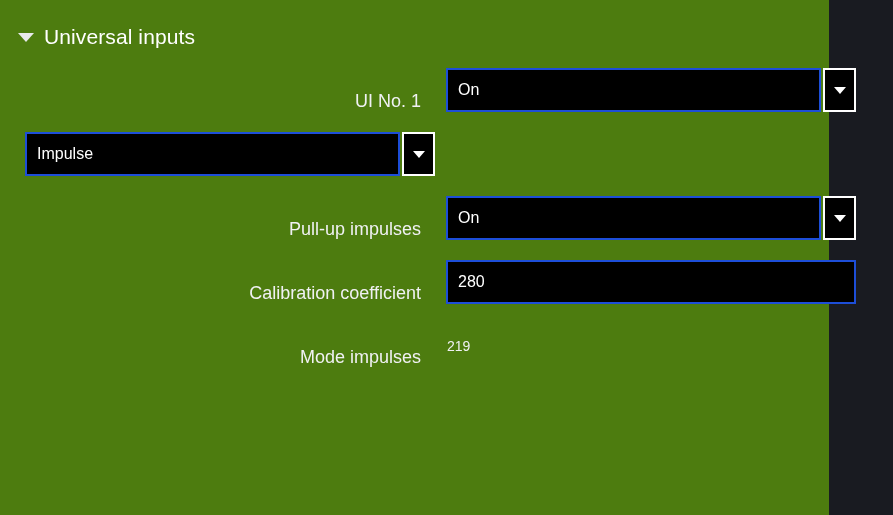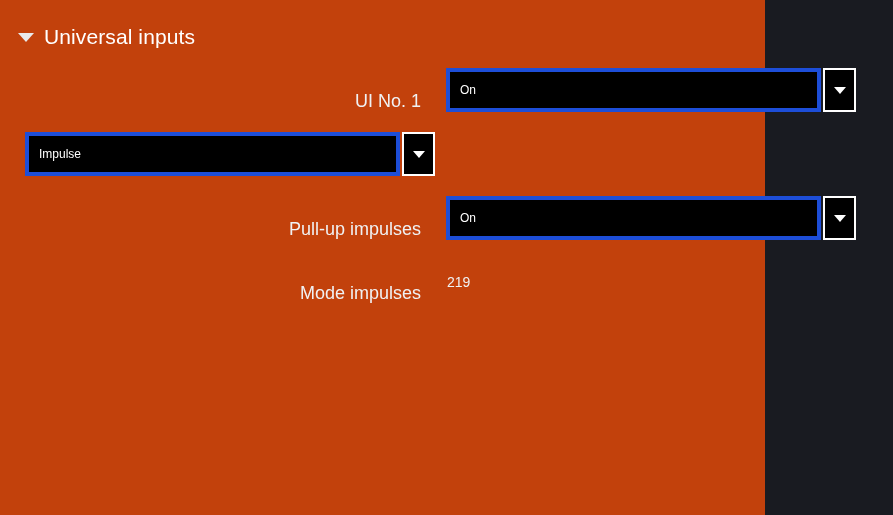--- a/index.html
+++ b/index.html
@@ -11,23 +11,23 @@
     width: 893px;
     height: 515px;
     background: #191b21;
     font-family: "Liberation Sans", sans-serif;
     color: #f2f3f5;
     overflow: hidden;
   }
 
   .panel {
     position: relative;
-    width: 765px;
+    width: 829px;
     height: 515px;
-    background: #c2410c;
+    background: #4d7c0f;
     box-sizing: border-box;
   }
 
   
   .section-header {
     position: absolute;
     left: 0;
     top: 20px;
     height: 34px;
     display: flex;
@@ -85,25 +85,25 @@
     display: flex;
     align-items: center;
     height: 44px;
   }
 
   
   .field-box {
     box-sizing: border-box;
     height: 44px;
     background: #000000;
-    border: 4px solid #1d4ed8;
+    border: 2px solid #1d4ed8;
     display: flex;
     align-items: center;
     padding: 0 10px;
-    font-size: 12px;
+    font-size: 16px;
     line-height: 22px;
     color: #ffffff;
     white-space: nowrap;
     overflow: hidden;
   }
   .field-box.wide-select { width: 375px; }
   .field-box.wide-text { width: 410px; }
 
   .dropdown-btn {
     box-sizing: border-box;
@@ -173,20 +173,26 @@
     <div class="row">
       <div class="row-label">Pull-up impulses</div>
       <div class="control-area">
         <div class="field-box wide-select">On</div>
         <div class="dropdown-btn">
           <span class="dropdown-caret"></span>
         </div>
       </div>
     </div>
 
+    <div class="row">
+      <div class="row-label">Calibration coefficient</div>
+      <div class="control-area">
+        <div class="field-box wide-text">280</div>
+      </div>
+    </div>
 
     <div class="row">
       <div class="row-label">Mode impulses</div>
       <div class="control-area">
         <div class="readonly-value">219</div>
       </div>
     </div>
 
 
 

